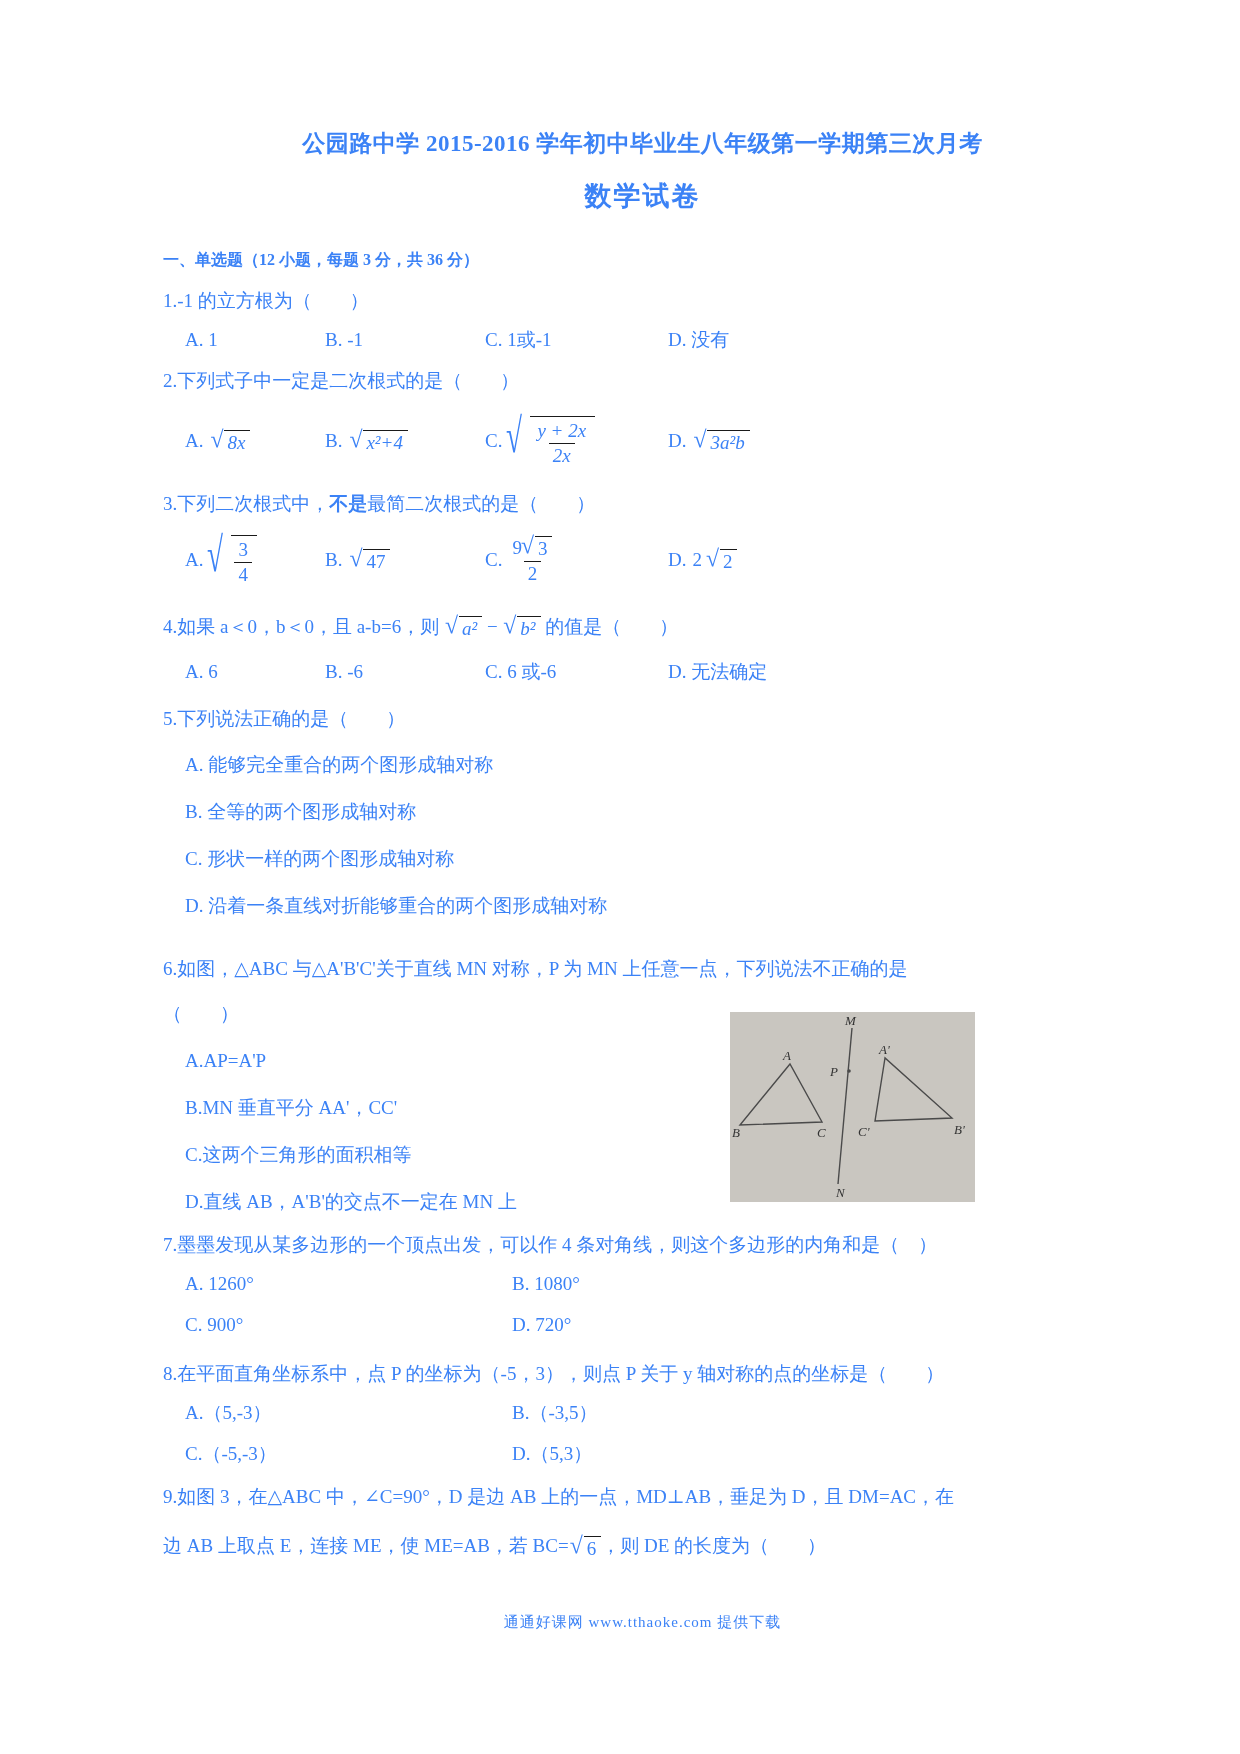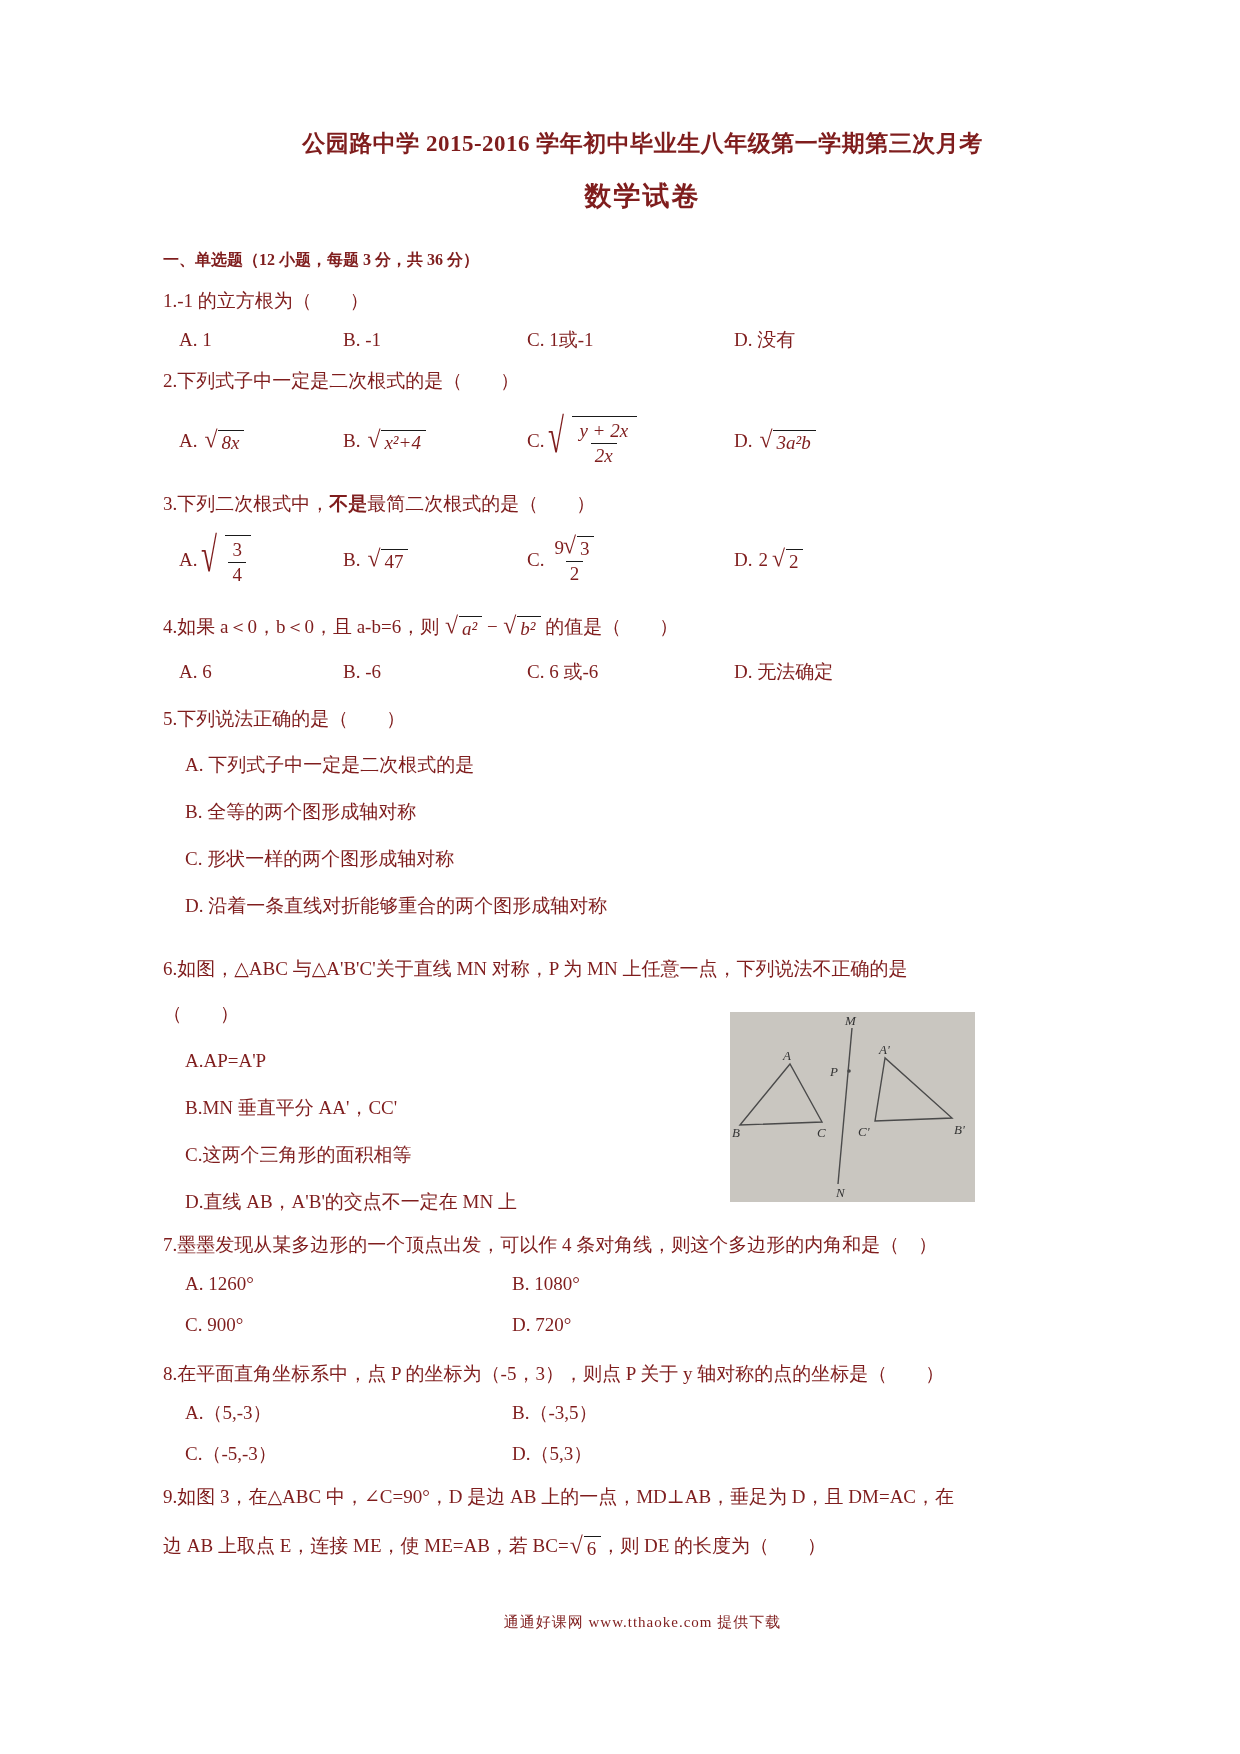--- a/index.html
+++ b/index.html
@@ -1,29 +1,29 @@
 <!DOCTYPE html>
 <html><head>
 <meta charset="utf-8">
 <style>
   html,body{margin:0;padding:0;background:#ffffff;}
   .page{
     width:1240px;height:1754px;background:#ffffff;position:relative;
     font-family:"Liberation Serif","DejaVu Serif",serif;
-    color:#7f1d1d;box-sizing:border-box;
+    color:#3b82f6;box-sizing:border-box;
     padding:128px 118px 0 163px;
     overflow:hidden;
   }
   .content{width:959px;font-size:19px;line-height:1.42;}
   .title{font-size:23px;font-weight:bold;text-align:center;margin:0 0 0 0;letter-spacing:.5px;}
   .subtitle{font-size:27px;font-weight:bold;text-align:center;margin:16px 0 0 0;letter-spacing:2px;}
   .section-heading{font-size:16px;font-weight:bold;margin:34px 0 0 0;}
   p{margin:0;}
   .stem{margin-top:16px;}
-  .opt-grid4{display:grid;grid-template-columns:140px 160px 183px auto;margin:12px 0 0 16px;gap:24px;}
+  .opt-grid4{display:grid;grid-template-columns:140px 160px 183px auto;margin:12px 0 0 22px;}
   .opt-grid2{display:grid;grid-template-columns:327px auto;row-gap:14px;margin:12px 0 0 22px;}
   .opt-line{margin:20px 0 0 22px;}
   .formula-row{align-items:center;min-height:58px;}
   .formula-row .opt{display:flex;align-items:center;gap:6px;}
   .mi{font-style:italic;}
   
   .sqrt{display:inline-block;position:relative;margin-left:15px;padding:1px 5px 0 3px;
         border-top:1.6px solid #1a1a1a;vertical-align:middle;line-height:1.15;}
   .sqrt::before{content:"√";position:absolute;left:-14px;top:-5px;font-size:1.25em;}
   .sqrt-big{margin-left:22px;padding-top:3px;}
@@ -122,21 +122,21 @@
       <span>4.如果 a＜0，b＜0，且 a-b=6，则 </span><span class="sqrt"><span class="mi">a²</span></span><span> − </span><span class="sqrt"><span class="mi">b²</span></span><span> 的值是（　　）</span>
     </p>
     <div class="opt-grid4" style="margin-top:18px;">
       <span class="opt">A. 6</span>
       <span class="opt">B. -6</span>
       <span class="opt">C. 6 或-6</span>
       <span class="opt">D. 无法确定</span>
     </div>
 
     <p class="stem" style="margin-top:20px;">5.下列说法正确的是（　　）</p>
-    <p class="opt-line">A. 下列式子中一定是二次根式的是</p>
+    <p class="opt-line">A. 能够完全重合的两个图形成轴对称</p>
     <p class="opt-line">B. 全等的两个图形成轴对称</p>
     <p class="opt-line">C. 形状一样的两个图形成轴对称</p>
     <p class="opt-line">D. 沿着一条直线对折能够重合的两个图形成轴对称</p>
 
     <div class="q6-wrap">
       <p>6.如图，△ABC 与△A'B'C'关于直线 MN 对称，P 为 MN 上任意一点，下列说法不正确的是</p>
       <p class="paren-line">（　　）</p>
       <p class="opt-line">A.AP=A'P</p>
       <p class="opt-line">B.MN 垂直平分 AA'，CC'</p>
       <p class="opt-line">C.这两个三角形的面积相等</p>

